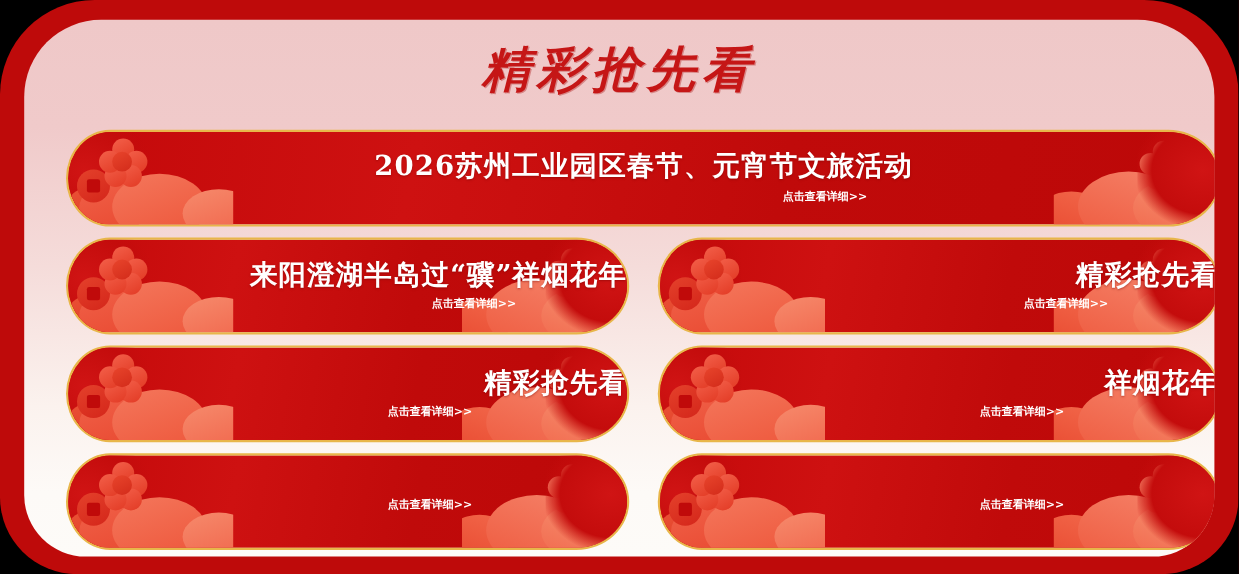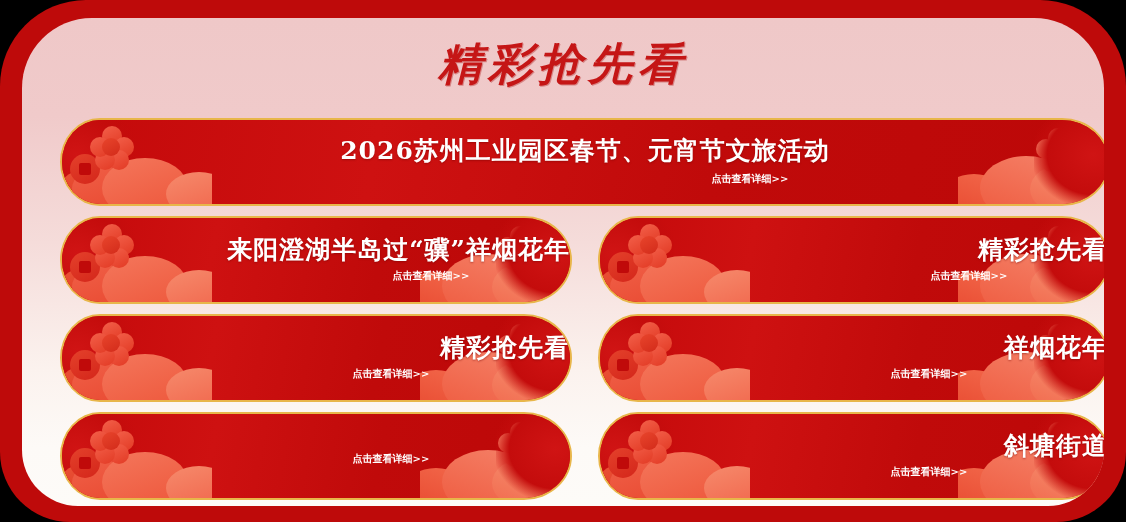--- a/index.html
+++ b/index.html
@@ -437,21 +437,20 @@
             <div class="blossom">
                 <i></i>
                 <i></i>
                 <i></i>
                 <i></i>
                 <i></i>
                 <i></i>
               </div>
           </div>
           <div class="btext">
-            <div class="btitle">斜塘街道</div>
             <div class="bmore">点击查看详细&gt;&gt;</div>
           </div>
         </div>
       </div>
 
     </div>
   </div>
 </div>
 
 </body></html>

